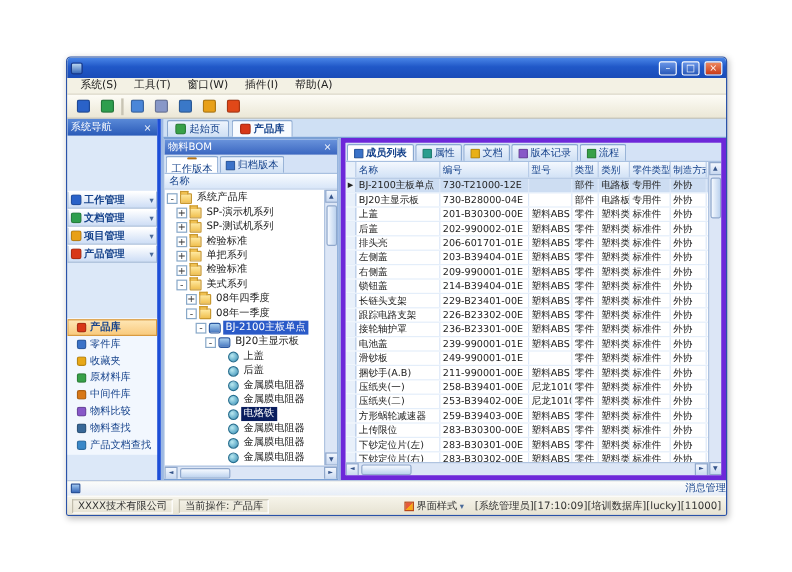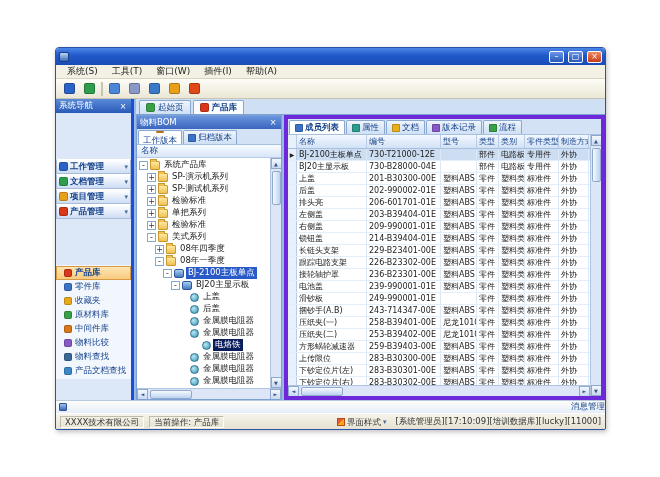--- a/index.html
+++ b/index.html
@@ -389,21 +389,21 @@
                   <span class="tico ic-leaf"></span>
                   <span class="tl">金属膜电阻器</span>
                 </div>
 
                 <div class="tree-row" style="padding-left: 42px;">
                   <span class="exp"></span>
                   <span class="tico ic-leaf"></span>
                   <span class="tl">金属膜电阻器</span>
                 </div>
 
-                <div class="tree-row focused" style="padding-left: 54px;">
+                <div class="tree-row focused" style="padding-left: 42px;">
                   <span class="exp"></span>
                   <span class="tico ic-leaf"></span>
                   <span class="tl">电烙铁</span>
                 </div>
 
                 <div class="tree-row" style="padding-left: 42px;">
                   <span class="exp"></span>
                   <span class="tico ic-leaf"></span>
                   <span class="tl">金属膜电阻器</span>
                 </div>
@@ -628,21 +628,21 @@
                     <span class="gc c-type">零件</span>
                     <span class="gc c-cat">塑料类</span>
                     <span class="gc c-ptype">标准件</span>
                     <span class="gc c-mfg">外协</span>
                     <span class="gc c-unit">条</span>
                   </div>
 
                   <div class="grow">
                     <span class="gc c-ind"></span>
                     <span class="gc c-name">捆钞手(A.B)</span>
-                    <span class="gc c-code">243-714347-00E</span>
+                    <span class="gc c-code">211-990001-00E</span>
                     <span class="gc c-model">塑料ABS</span>
                     <span class="gc c-type">零件</span>
                     <span class="gc c-cat">塑料类</span>
                     <span class="gc c-ptype">标准件</span>
                     <span class="gc c-mfg">外协</span>
                     <span class="gc c-unit">条</span>
                   </div>
 
                   <div class="grow">
                     <span class="gc c-ind"></span>

